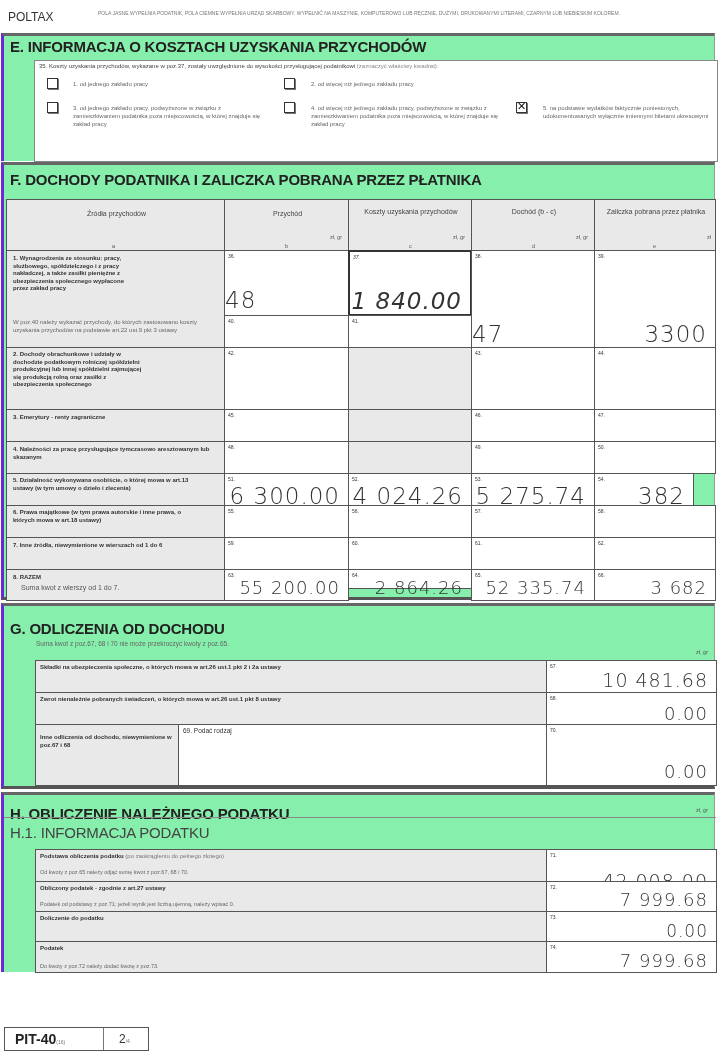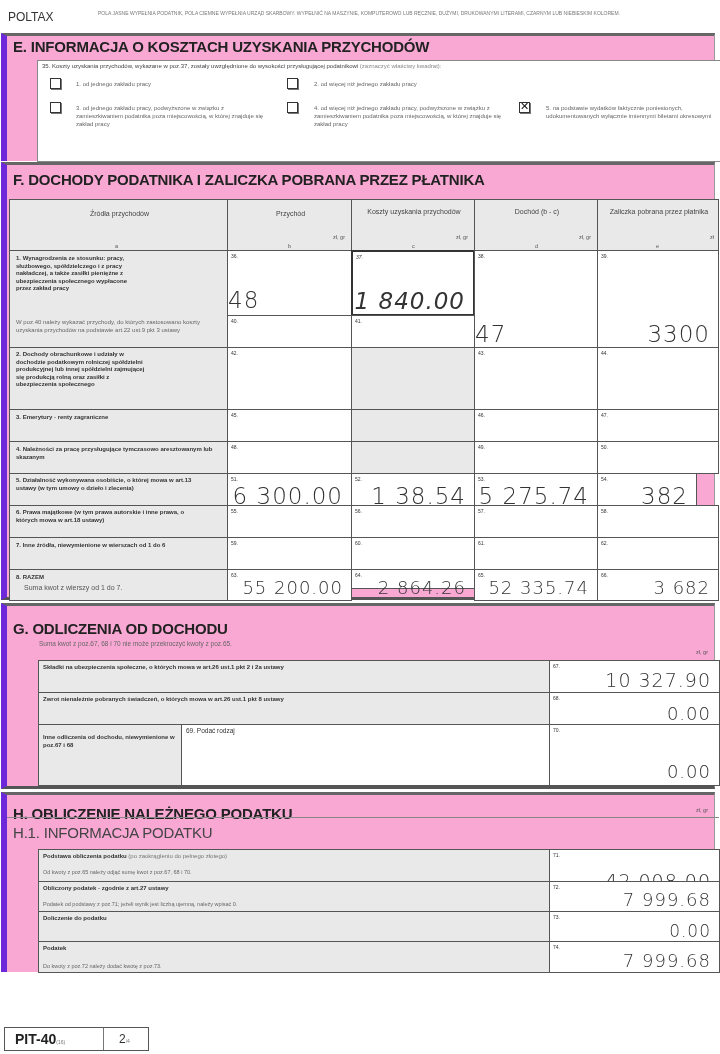--- a/index.html
+++ b/index.html
@@ -9,21 +9,21 @@
   .hw { font-family: "DejaVu Sans", sans-serif; font-weight: 300; color: #333; letter-spacing: 1px; }
   .tiny { font-size: 5.5px; line-height: 7px; color: #555; }
   .small { font-size: 6.5px; line-height: 8px; color: #333; }
   .pos { position: absolute; left: 3px; top: 2px; font-size: 5px; color: #333; }
 
   
   #top-header { position: absolute; left: 8px; top: 7px; width: 704px; height: 24px; }
   #poltax { position: absolute; left: 0; top: 3px; font-size: 12px; color: #333; }
   #top-note { position: absolute; left: 90px; top: 3px; width: 590px; font-size: 5px; line-height: 7px; color: #777; }
 
-  .section-title-bar { position: absolute; background: #f9a8d4; border-top: 3px solid #666; border-left: 6px solid #6d28d9; border-right: 1px solid #999; }
+  .section-title-bar { position: absolute; background: #86efac; border-top: 3px solid #666; border-left: 3px solid #6d28d9; border-right: 1px solid #999; }
   .section-title { position: absolute; left: 6px; font-size: 15px; font-weight: bold; color: #222; letter-spacing: -0.2px; }
 
   
   #sec-e { left: 1px; top: 33px; width: 714px; height: 128px; }
   #sec-e-inner { position: absolute; left: 30px; top: 24px; width: 684px; height: 102px; background: #fff; border: 1px solid #888; }
   #q35 { position: absolute; left: 4px; top: 2px; font-size: 6px; color: #444; white-space: nowrap; }
   #q35 .hint { color: #888; }
   .cb { position: absolute; width: 11px; height: 11px; border: 1.5px solid #333; background: #fff; box-shadow: 1px 1px 0 #777; }
   .cb.checked::after { content: "✕"; position: absolute; left: 0px; top: -3px; font-size: 11px; color: #111; }
   .cb-label { position: absolute; font-size: 6px; line-height: 8px; color: #666; }
@@ -180,21 +180,21 @@
 
   <div class="gridcell graycell" style="left:2px;top:308px;width:219px;height:33px;">
     <div class="rowlabel" style="top:3px;width:190px;font-weight:bold;">5. Działalność wykonywana osobiście, o której mowa w art.13 ustawy (w tym umowy o dzieło i zlecenia)</div>
   </div>
   <div class="gridcell" style="left:220px;top:308px;width:125px;height:33px;">
     <div class="pos">51.</div>
     <div class="val hw" style="top:9px;">6 300.00</div>
   </div>
   <div class="gridcell" style="left:344px;top:308px;width:124px;height:33px;">
     <div class="pos">52.</div>
-    <div class="val hw" style="top:9px;">1 38.54</div>
+    <div class="val hw" style="top:9px;">4 024.26</div>
   </div>
   <div class="gridcell" style="left:467px;top:308px;width:124px;height:33px;">
     <div class="pos">53.</div>
     <div class="val hw" style="top:9px;">5 275.74</div>
   </div>
   <div class="gridcell" style="left:590px;top:308px;width:100px;height:33px;">
     <div class="pos">54.</div>
     <div class="val hw" style="top:9px;">382</div>
   </div>
 
@@ -255,21 +255,21 @@
 <div id="sec-g" class="section-title-bar">
   <div class="section-title" style="top:14px;">G. ODLICZENIA OD DOCHODU</div>
   <div class="small" style="position:absolute;left:32px;top:34px;color:#666;">Suma kwot z poz.67, 68 i 70 nie może przekroczyć kwoty z poz.65.</div>
   <div class="tiny" style="position:absolute;right:6px;top:43px;">zł, gr</div>
 
   <div class="gridcell graycell" style="left:31px;top:54px;width:512px;height:33px;">
     <div class="small" style="position:absolute;left:4px;top:2px;font-weight:bold;font-size:6px;">Składki na ubezpieczenia społeczne, o których mowa w art.26 ust.1 pkt 2 i 2a ustawy</div>
   </div>
   <div class="gridcell" style="left:542px;top:54px;width:171px;height:33px;">
     <div class="pos">67.</div>
-    <div class="val hw" style="top:8px;font-size:19px;">10 327.90</div>
+    <div class="val hw" style="top:8px;font-size:19px;">10 481.68</div>
   </div>
 
   <div class="gridcell graycell" style="left:31px;top:86px;width:512px;height:33px;">
     <div class="small" style="position:absolute;left:4px;top:2px;font-weight:bold;font-size:6px;">Zwrot nienależnie pobranych świadczeń, o których mowa w art.26 ust.1 pkt 8 ustawy</div>
   </div>
   <div class="gridcell" style="left:542px;top:86px;width:171px;height:33px;">
     <div class="pos">68.</div>
     <div class="val hw" style="top:10px;font-size:18px;">0.00</div>
   </div>
 

